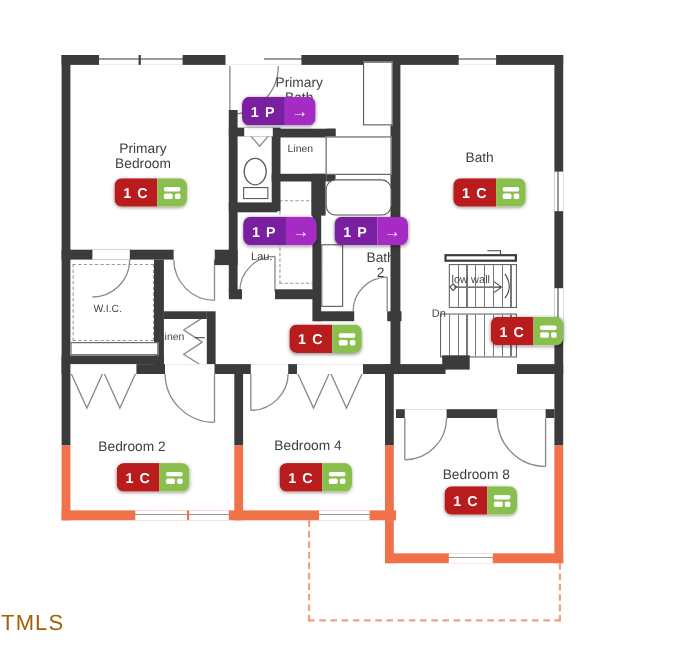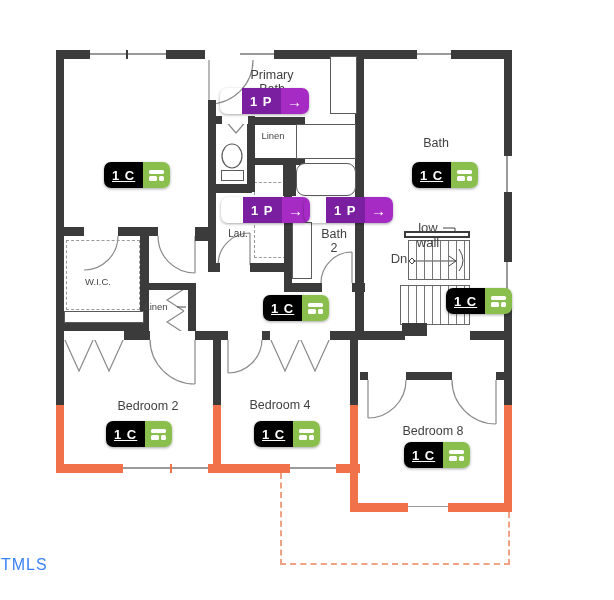--- a/index.html
+++ b/index.html
@@ -11,31 +11,31 @@
   .winv{position:absolute;z-index:3;background:linear-gradient(to right,#fff 0,#fff 2.5px,#9a9a9a 2.5px,#9a9a9a 4px,#fff 4px,#fff 100%);}
   .open{position:absolute;background:#fff;z-index:3;}
   .fx{position:absolute;border:1.5px solid #5a5a5a;background:#fff;box-sizing:border-box;z-index:2;}
   .rnd{border-radius:9px;}
   .dash{position:absolute;border:1.2px dashed #9a9a9a;box-sizing:border-box;z-index:1;}
   .treads{position:absolute;box-sizing:border-box;border:1px solid #666;background:repeating-linear-gradient(90deg,transparent 0,transparent 7px,#777 7px,#777 8px);z-index:1;}
   .lowwall{position:absolute;border:2px solid #3b3b3b;background:#fff;box-sizing:border-box;z-index:2;}
   .lbl{position:absolute;color:#3f3f3f;text-align:center;line-height:1.15;font-size:12.5px;z-index:4;}
   .sm{font-size:9.5px;color:#474747;}
   .md{font-size:10px;}
-  .tiny{font-size:13px;color:#474747;}
+  .tiny{font-size:10px;color:#474747;margin-top:28px;}
   .odash-v{position:absolute;border-left:2px dashed #efa184;z-index:1;}
   .odash-h{position:absolute;border-top:2px dashed #efa184;z-index:1;}
-  .wm{position:absolute;left:1px;top:556px;font-size:16px;color:#3b82f6;letter-spacing:1px;z-index:4;}
+  .wm{position:absolute;left:1px;top:556px;font-size:20px;color:#a16207;letter-spacing:1px;z-index:4;}
   .badge{position:absolute;display:flex;align-items:stretch;border-radius:7px;overflow:hidden;
          box-shadow:0 1px 3px rgba(0,0,0,.35);font-weight:bold;color:#fff;z-index:5;height:26px;}
   .badge .seg{display:flex;align-items:center;justify-content:center;}
   .badge .txt{padding:0 8px;font-size:13px;letter-spacing:1px;}
-  .badge.green .txt{background:#000000;text-decoration:underline;}
+  .badge.green .txt{background:#b91c1c;}
   .badge.green .ico{background:#8bbf4d;width:27px;}
-  .badge.purple .txt{background:#7a1fa0;margin-left:22px;}
+  .badge.purple .txt{background:#7a1fa0;}
   .badge.purple .ico{background:#a62bc4;width:28px;font-size:15px;}
   .cam-icon{position:relative;display:block;width:15px;height:11px;}
   .cam-icon i{position:absolute;background:#fff;border-radius:1.5px;}
   .cam-icon i:nth-child(1){left:0;top:0;width:15px;height:4px;}
   .cam-icon i:nth-child(2){left:0;top:6px;width:8px;height:5px;}
   .cam-icon i:nth-child(3){left:10px;top:6px;width:5px;height:5px;}
 </style>
 </head>
 <body>
 
@@ -146,30 +146,31 @@
   <div class="fx" style="left:64px;top:311px;width:80px;height:12px;border-width:1px"></div>
 
   <div class="lowwall" style="left:404px;top:231px;width:66px;height:7px"></div>
   <div class="treads" style="left:408px;top:240px;width:62px;height:40px"></div>
   <div class="treads" style="left:400px;top:285px;width:70px;height:40px"></div>
 
   <div class="odash-v" style="left:280px;top:473px;height:92px"></div>
   <div class="odash-h" style="left:280px;top:563px;width:230px"></div>
   <div class="odash-v" style="left:508px;top:512px;height:53px"></div>
 
+  <div class="lbl" style="left:95px;top:128px;width:70px">Primary Bedroom</div>
   <div class="lbl" style="left:242px;top:68px;width:60px">Primary Bath</div>
   <div class="lbl" style="left:406px;top:136px;width:60px">Bath</div>
   <div class="lbl sm" style="left:76px;top:277px;width:44px">W.I.C.</div>
   <div class="lbl sm" style="left:253px;top:131px;width:40px">Linen</div>
   <div class="lbl md" style="left:218px;top:228px;width:40px">Lau.</div>
-  <div class="lbl" style="left:316px;top:227px;width:36px">Bath 2</div>
+  <div class="lbl" style="left:328px;top:227px;width:36px">Bath 2</div>
   <div class="lbl sm" style="left:136px;top:302px;width:40px">Linen</div>
   <div class="lbl tiny" style="left:408px;top:221px;width:40px">low wall</div>
   <div class="lbl tiny" style="left:390px;top:252px;width:18px">Dn</div>
-  <div class="lbl" style="left:98px;top:399px;width:100px">Bedroom 2</div>
+  <div class="lbl" style="left:70px;top:399px;width:100px">Bedroom 2</div>
   <div class="lbl" style="left:230px;top:398px;width:100px">Bedroom 4</div>
   <div class="lbl" style="left:383px;top:424px;width:100px">Bedroom 8</div>
 
   <div class="badge green" style="left:104px;top:162px">
     <span class="seg txt">1 C</span>
     <span class="seg ico">
         <span class="cam-icon">
           <i></i>
           <i></i>
           <i></i>

